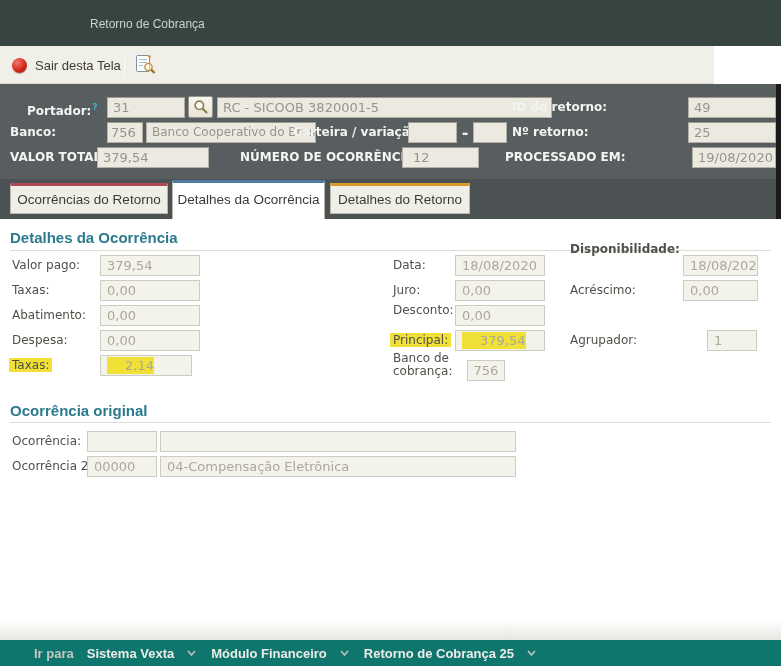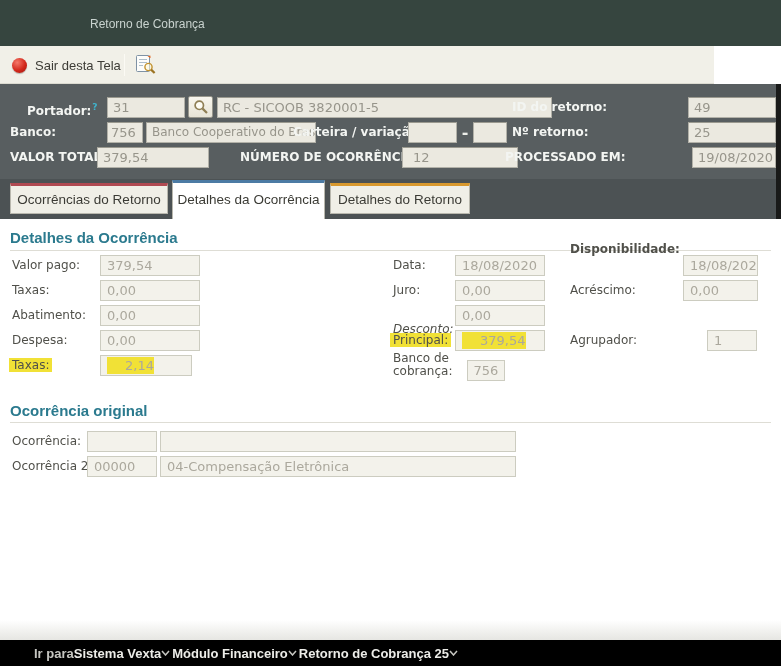--- a/index.html
+++ b/index.html
@@ -47,21 +47,21 @@
   .sec-h { position:absolute; left:10px; font-family:"Liberation Sans", sans-serif; font-weight:bold; font-size:15px; color:#2b7a8e; white-space:nowrap; }
   .hr { position:absolute; left:10px; width:761px; height:1px; background:#deddd5; }
   .clabel { position:absolute; height:21px; line-height:21px; color:#50504a; font-size:12px; white-space:nowrap; }
   .clabel.wrap { line-height:13px; white-space:normal; }
   .cfield { position:absolute; height:21px; line-height:19px; background:#f3f2eb; border:1px solid #ccccc0; color:#aba89d; font-size:13px; padding:0 6px; overflow:hidden; white-space:nowrap; }
   .center { text-align:center; }
   .hl-label { background:#f1e136; padding:0 3px; margin-left:-3px; }
   .hl-val { background:#f1e136; padding:1px 0 1px 18px; }
 
   
-  .footer { position:absolute; top:640px; left:0; width:781px; height:26px; background:#000000; display:flex; align-items:center; padding-left:34px; gap:0; font-family:"Liberation Sans", sans-serif; }
+  .footer { position:absolute; top:640px; left:0; width:781px; height:26px; background:#0f766e; display:flex; align-items:center; padding-left:34px; gap:13px; font-family:"Liberation Sans", sans-serif; }
   .go-label { font-size:13px; color:#c6c6c1; font-weight:bold; }
   .fitem { font-size:13px; font-weight:bold; color:#ececE8; color:#ececе8; color:#ecece8; cursor:pointer; }
   .chev { display:inline-block; margin-right:2px; }
 </style>
 </head>
 <body>
 
 <div class="window">
 
   <div class="header">
@@ -105,21 +105,21 @@
     <span class="plabel" style="left:293px; top:38px;">Carteira / variação:</span>
     <div class="pfield num" style="left:408px; top:38px; width:49px;"></div>
     <span class="pdash" style="left:459px; top:38px; width:12px;">-</span>
     <div class="pfield num" style="left:473px; top:38px; width:34px;"></div>
     <span class="plabel" style="left:512px; top:38px;">Nº retorno:</span>
     <div class="pfield num" style="left:688px; top:38px; width:88px;">25</div>
 
     <span class="plabel" style="left:10px; top:63px;">VALOR TOTAL:</span>
     <div class="pfield num pad-r" style="left:97px; top:63px; width:112px;">379,54</div>
     <span class="plabel" style="left:240px; top:63px;">NÚMERO DE OCORRÊNCIAS:</span>
-    <div class="pfield num" style="left:402px; top:63px; width:116px;padding-left:10px;">12</div>
+    <div class="pfield num" style="left:402px; top:63px; width:77px;padding-left:10px;">12</div>
     <span class="plabel" style="left:505px; top:63px;">PROCESSADO EM:</span>
     <div class="pfield" style="left:692px; top:63px; width:84px;">19/08/2020 1</div>
   </div>
 
   <div class="tabbar">
     <div class="tab t1">Ocorrências do Retorno</div>
     <div class="tab t2 active">Detalhes da Ocorrência</div>
     <div class="tab t3">Detalhes do Retorno</div>
   </div>
 
@@ -135,21 +135,21 @@
     <div class="cfield num" style="left:100px; top:86px; width:100px;">0,00</div>
     <span class="clabel" style="left:12px; top:111px;">Despesa:</span>
     <div class="cfield num" style="left:100px; top:111px; width:100px;">0,00</div>
     <span class="clabel" style="left:12px; top:136px;"><span class="hl-label">Taxas:</span></span>
     <div class="cfield num" style="left:100px; top:136px; width:92px;"><span class="hl-val">2,14</span></div>
 
     <span class="clabel" style="left:393px; top:36px;">Data:</span>
     <div class="cfield num" style="left:455px; top:36px; width:90px;">18/08/2020</div>
     <span class="clabel" style="left:393px; top:61px;">Juro:</span>
     <div class="cfield num" style="left:455px; top:61px; width:90px;">0,00</div>
-    <span class="clabel" style="left:393px; top:100px;font-style:italic;">Desconto:</span>
+    <span class="clabel" style="left:393px; top:81px;">Desconto:</span>
     <div class="cfield num" style="left:455px; top:86px; width:90px;">0,00</div>
     <span class="clabel" style="left:393px; top:111px;"><span class="hl-label">Principal:</span></span>
     <div class="cfield num" style="left:455px; top:111px; width:90px;"><span class="hl-val">379,54</span></div>
     <span class="clabel wrap" style="left:393px; top:133px; width:62px;">Banco de cobrança:</span>
     <div class="cfield center" style="left:467px; top:141px; width:38px; padding:0 2px;">756</div>
 
     <span class="clabel" style="left:570px; top:20px;font-weight:bold;">Disponibilidade:</span>
     <div class="cfield num" style="left:683px; top:36px; width:75px;">18/08/2020</div>
     <span class="clabel" style="left:570px; top:61px;">Acréscimo:</span>
     <div class="cfield num" style="left:683px; top:61px; width:75px;">0,00</div>

